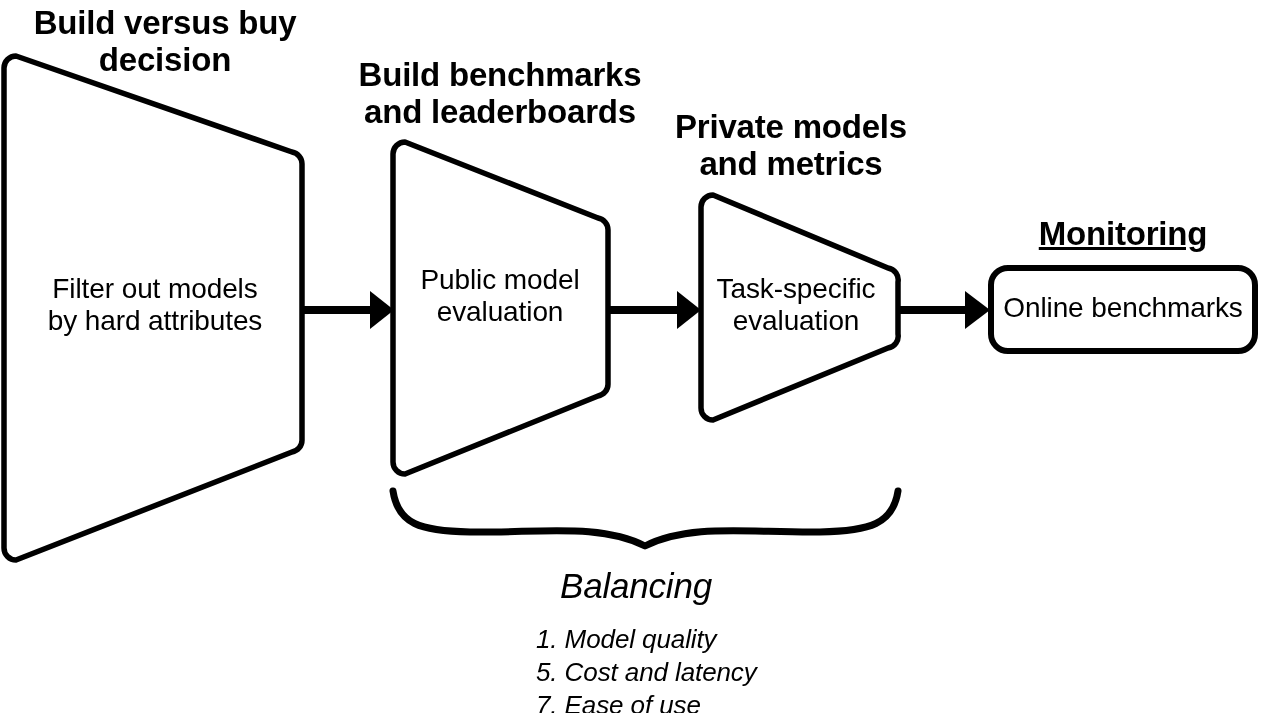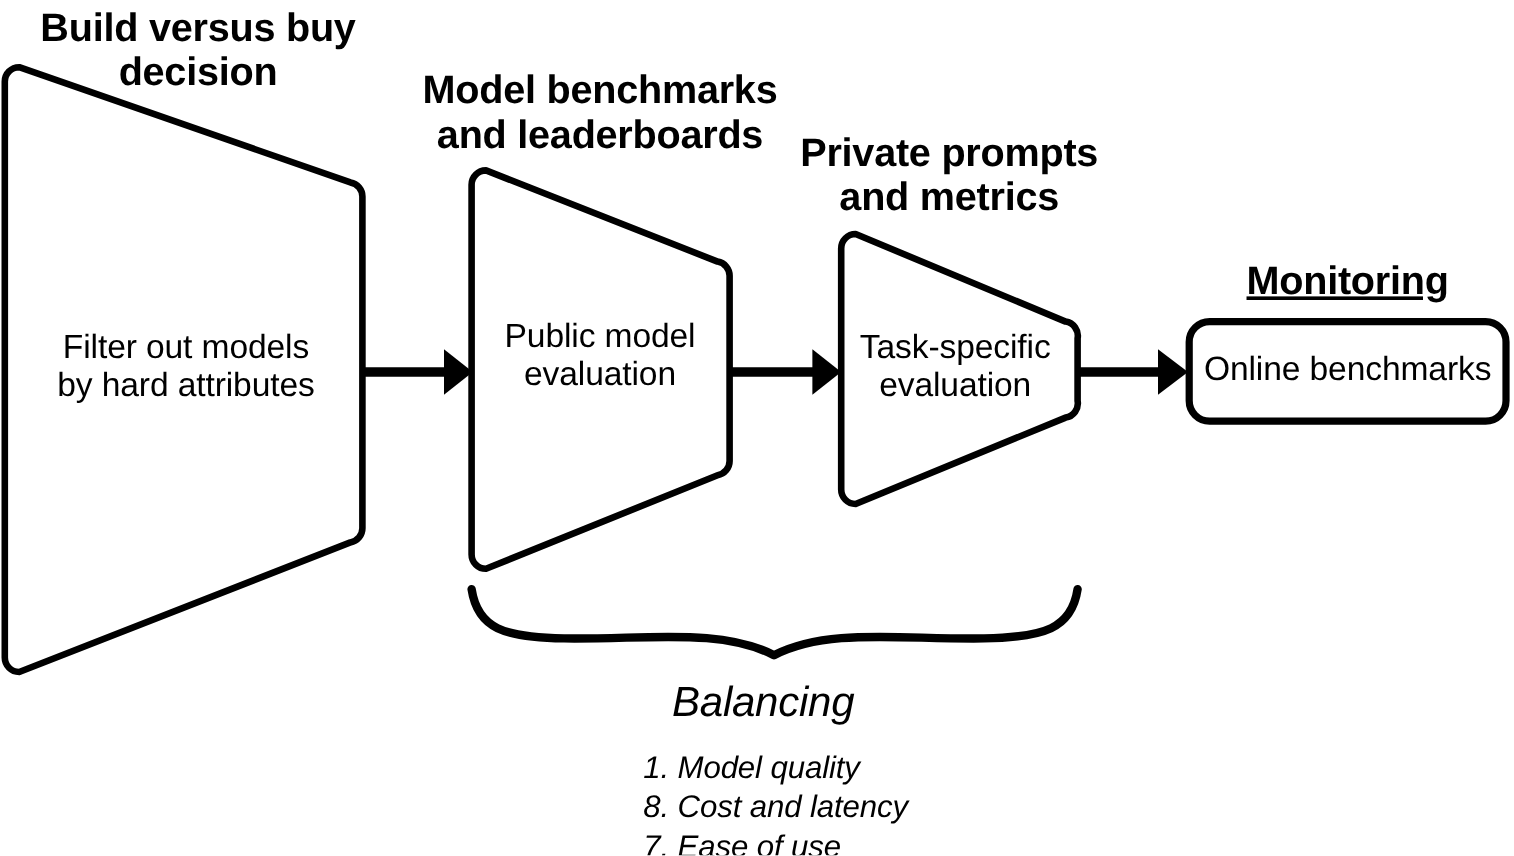--- a/index.html
+++ b/index.html
@@ -100,31 +100,31 @@
              C 540 533, 600 523, 645 546
              C 690 523, 750 533, 820 532
              C 870 531, 893 524, 898 491" fill="none" stroke="#000000" stroke-width="7" stroke-linecap="round" stroke-linejoin="round"></path>
   </svg>
 
   <div class="txt stage-body" style="left:23px; top:273px; width:264px;">Filter out models
 by hard attributes</div>
   <div class="txt stage-title" style="left:30px; top:5px; width:270px;">Build versus buy
 decision</div>
 
-  <div class="txt stage-title" style="left:351px; top:57px; width:298px;">Model benchmarks
+  <div class="txt stage-title" style="left:351px; top:57px; width:298px;">Build benchmarks
 and leaderboards</div>
   <div class="txt stage-body" style="left:400px; top:264px; width:200px;">Public model
 evaluation</div>
 
-  <div class="txt stage-title" style="left:662px; top:109px; width:258px;">Private prompts
+  <div class="txt stage-title" style="left:662px; top:109px; width:258px;">Private models
 and metrics</div>
   <div class="txt stage-body" style="left:707px; top:273px; width:178px;">Task-specific
 evaluation</div>
 
   <div class="txt stage-title" style="left:1000px; top:216px; width:246px;text-decoration:underline;">Monitoring</div>
   <div class="txt stage-body" style="left:1002px; top:292px; width:242px;">Online benchmarks</div>
 
   <div class="txt balancing-heading" style="left:536px; top:566px;">Balancing</div>
   <div class="txt balancing-item" style="left:536px; top:613px;">1. Model quality</div>
-  <div class="txt balancing-item" style="left:536px; top:646px;">8. Cost and latency</div>
+  <div class="txt balancing-item" style="left:536px; top:646px;">5. Cost and latency</div>
   <div class="txt balancing-item" style="left:536px; top:679px;">7. Ease of use</div>
 
 </div>
 
 </body></html>

